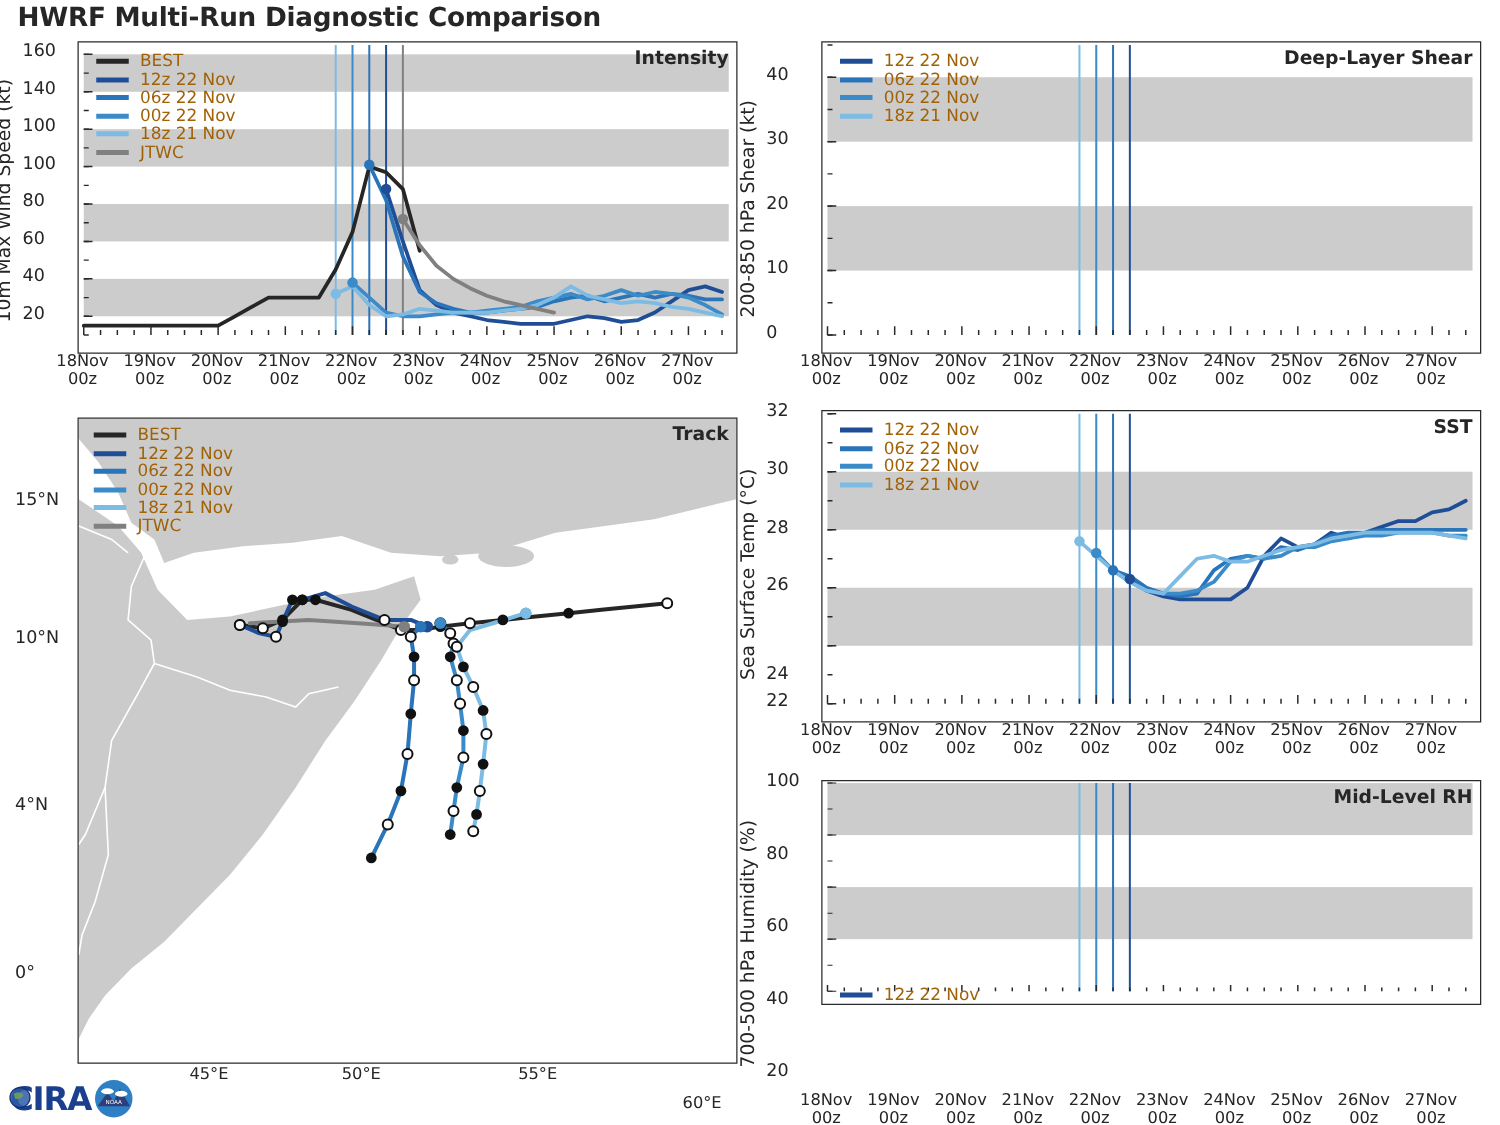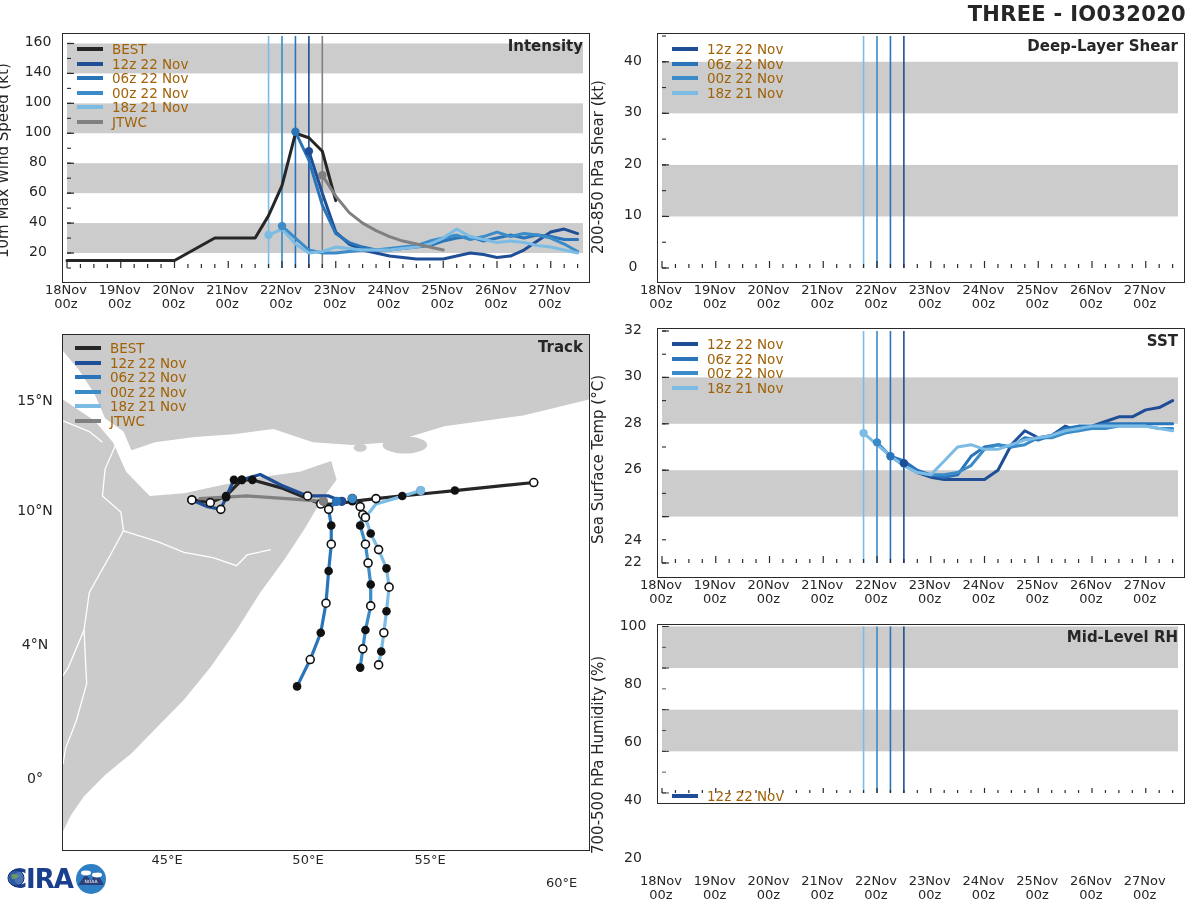--- a/index.html
+++ b/index.html
@@ -15,39 +15,39 @@
   .hdr-right{position:absolute;right:14px;top:2px;font-size:21px;font-weight:bold;letter-spacing:0.3px;color:#262626;white-space:nowrap;}
 
   
   .panel{position:absolute;box-sizing:border-box;border:1.4px solid #2a2a2a;background:#fff;overflow:hidden;}
   .plotsvg{position:absolute;left:0;top:0;width:100%;height:100%;display:block;}
   .ptitle{position:absolute;right:6px;top:3px;font-size:15px;font-weight:bold;color:#262626;z-index:6;white-space:nowrap;}
 
   
   .ylab{position:absolute;font-size:15px;color:#262626;white-space:nowrap;
         transform-origin:0 0;transform:rotate(-90deg);}
-  .ytick{position:absolute;font-size:14px;color:#262626;text-align:center;white-space:nowrap;}
+  .ytick{position:absolute;font-size:14px;color:#262626;text-align:left;white-space:nowrap;}
   .xtick{position:absolute;font-size:13px;color:#262626;text-align:center;white-space:nowrap;line-height:14px;}
   .xtick span{display:block;}
 
   
   .legend{position:absolute;z-index:7;}
   .lgrow{display:flex;align-items:center;height:14.5px;}
   .lgline{width:26px;height:4px;border-radius:0;margin-right:9px;flex:0 0 auto;}
   .lgtxt{font-size:13.5px;color:#a16207;white-space:nowrap;}
 
   
   .cira{position:absolute;left:6px;top:858px;width:102px;height:40px;}
 </style>
 </head>
 <body>
 
 <div class="root">
 
-  <div class="hdr-right">THREE - IO032020</div>
+  <div class="hdr-left">HWRF Multi-Run Diagnostic Comparison</div>
 
   <div class="panel" id="panel-intensity" style="left:62px;top:33px;width:528px;height:250px;">
       <svg class="plotsvg" viewBox="0 0 526 248" preserveAspectRatio="none">
         <rect x="4" y="189.09677419354838" width="516" height="29.935483870967744" fill="#cccccc"></rect>
         <rect x="4" y="129.22580645161293" width="516" height="29.935483870967715" fill="#cccccc"></rect>
         <rect x="4" y="69.35483870967741" width="516" height="29.935483870967744" fill="#cccccc"></rect>
         <rect x="4" y="9.483870967741922" width="516" height="29.935483870967744" fill="#cccccc"></rect>
         <line x1="205.56249999999997" y1="2" x2="205.56249999999997" y2="234" stroke="#7cbce4" stroke-width="1.6"></line>
         <line x1="218.99999999999997" y1="2" x2="218.99999999999997" y2="234" stroke="#3a8bc8" stroke-width="1.6"></line>
         <line x1="232.43749999999997" y1="2" x2="232.43749999999997" y2="234" stroke="#2a74ba" stroke-width="1.6"></line>
@@ -740,16 +740,16 @@
     </div>
     <div class="xtick" style="left:1114.75px;top:874px;width:60px;">
       <span>27Nov</span>
       <span>00z</span>
     </div>
     <div class="ytick" style="left:12px;top:770.2604166666667px;width:46px;">0°</div>
     <div class="ytick" style="left:12px;top:636.1458333333334px;width:46px;">4°N</div>
     <div class="ytick" style="left:12px;top:502.03125000000006px;width:46px;">10°N</div>
     <div class="ytick" style="left:12px;top:367.9166666666667px;width:46px;margin-top:24px;">15°N</div>
     <div class="xtick" style="left:137.2px;top:853px;width:60px;">45°E</div>
-    <div class="xtick" style="left:278px;top:853px;width:60px;text-align:center;">50°E</div>
+    <div class="xtick" style="left:259px;top:853px;width:60px;text-align:center;">50°E</div>
     <div class="xtick" style="left:400.2px;top:853px;width:60px;">55°E</div>
     <div class="xtick" style="left:531.7px;top:876px;width:60px;">60°E</div>
   </div>
 
 </body></html>

